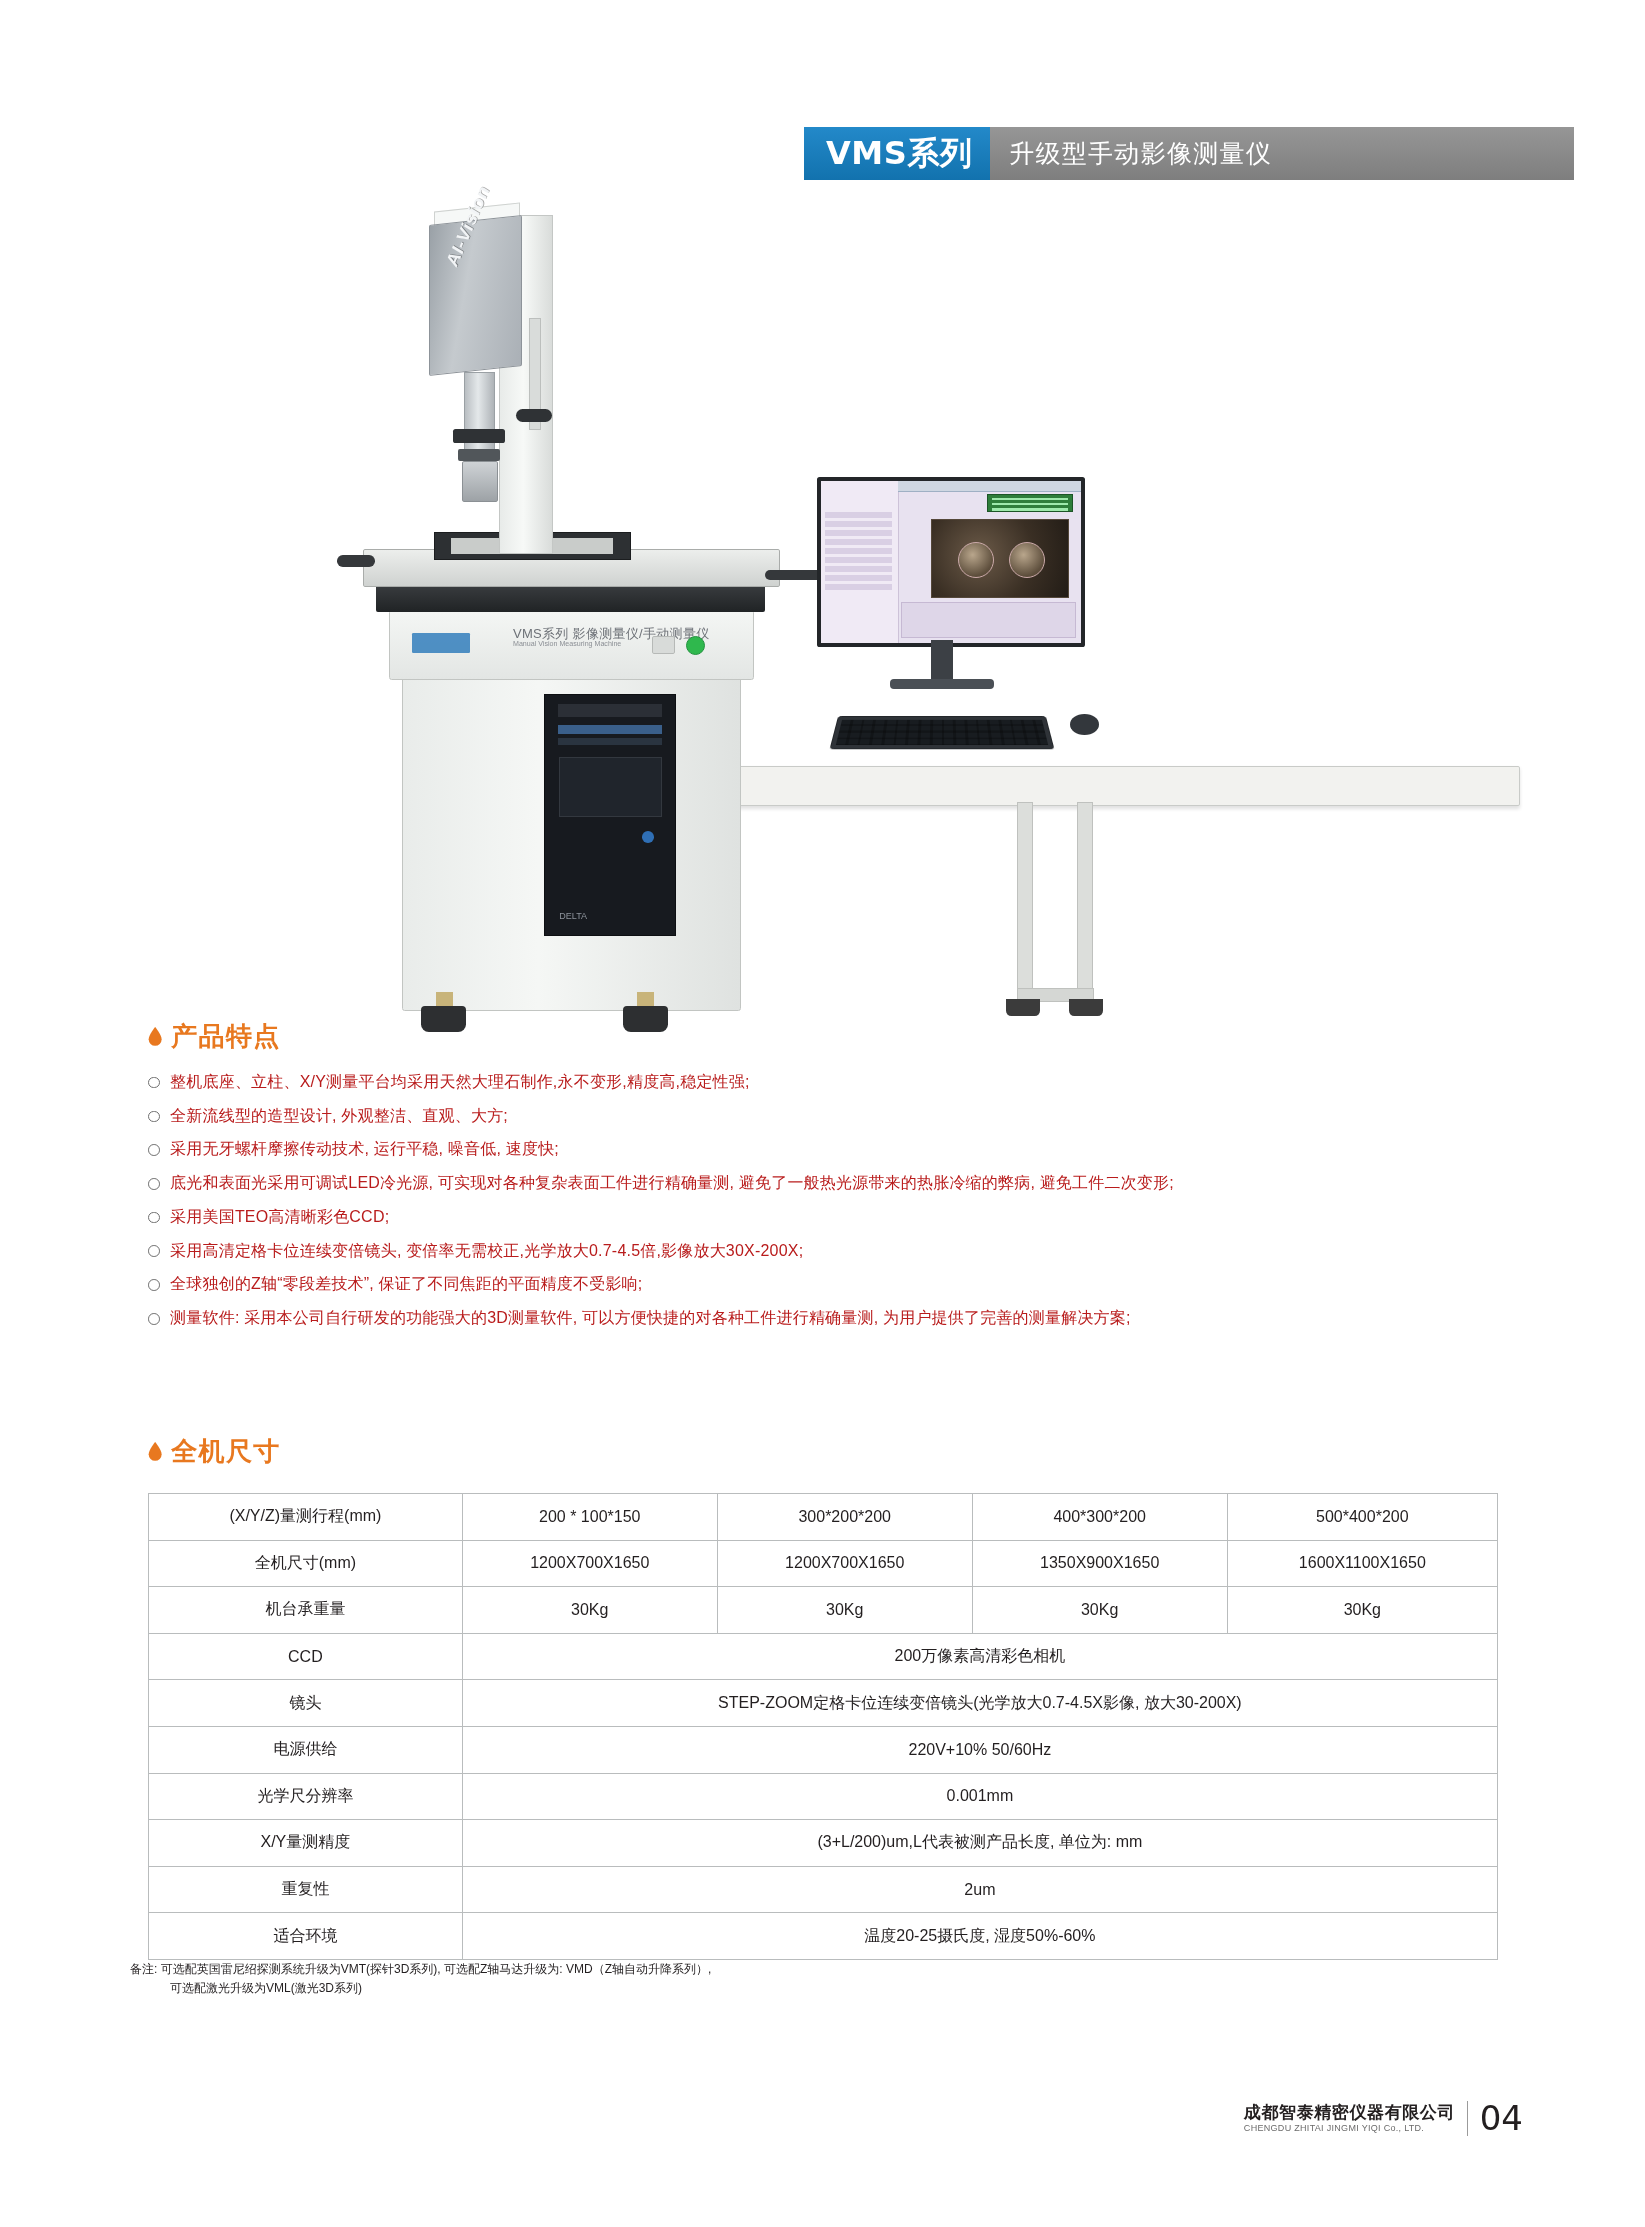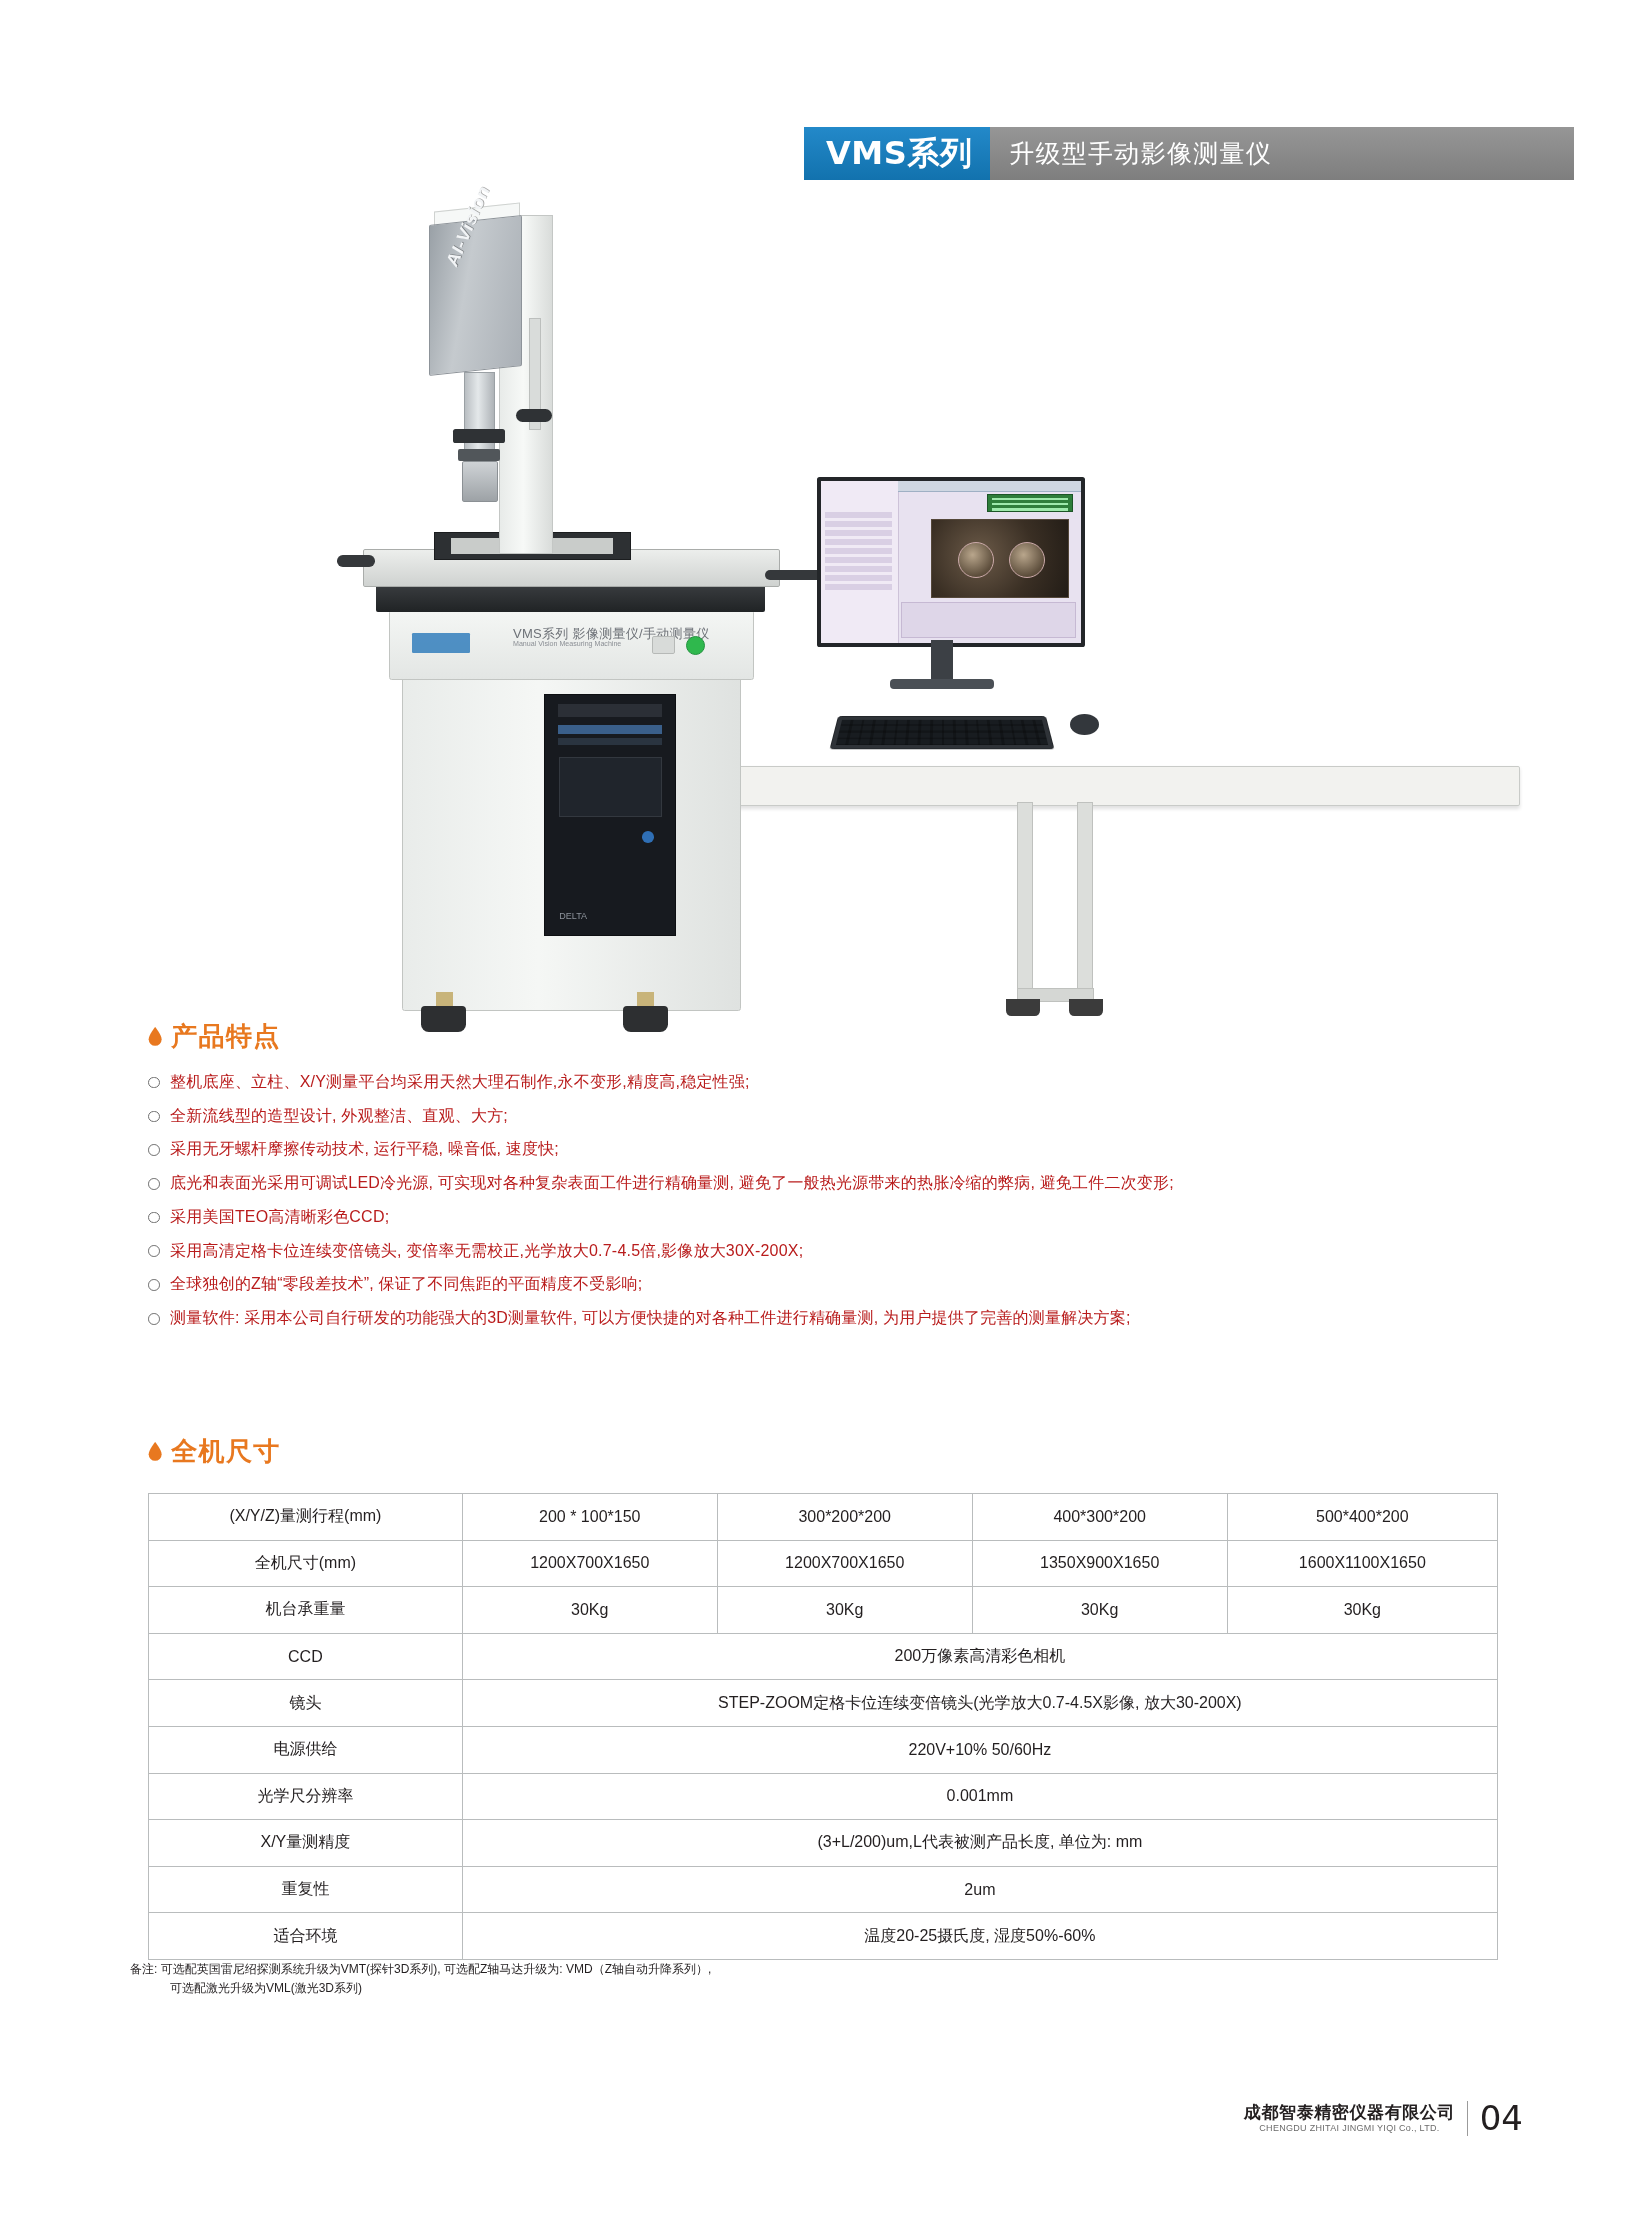--- a/index.html
+++ b/index.html
@@ -654,21 +654,21 @@
   
   .footer {
     position: absolute;
     right: 123px;
     top: 2098px;
     display: flex;
     align-items: center;
     gap: 11.7px;
   }
   .footer-company {
-    text-align: center;
+    text-align: left;
     line-height: 1.25;
   }
   .footer-cn {
     font-size: 17px;
     font-weight: bold;
     color: #231f20;
     letter-spacing: 0.6px;
   }
   .footer-en {
     font-size: 9px;

